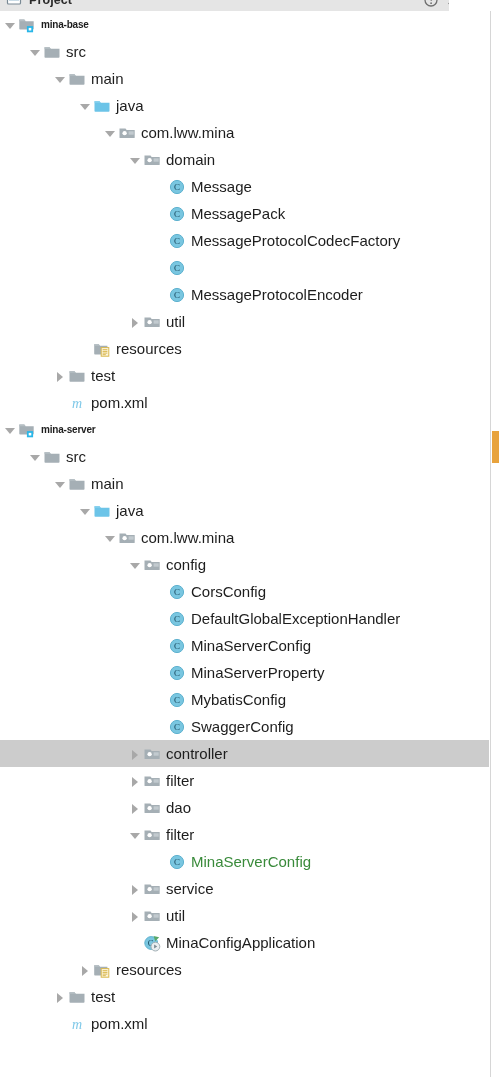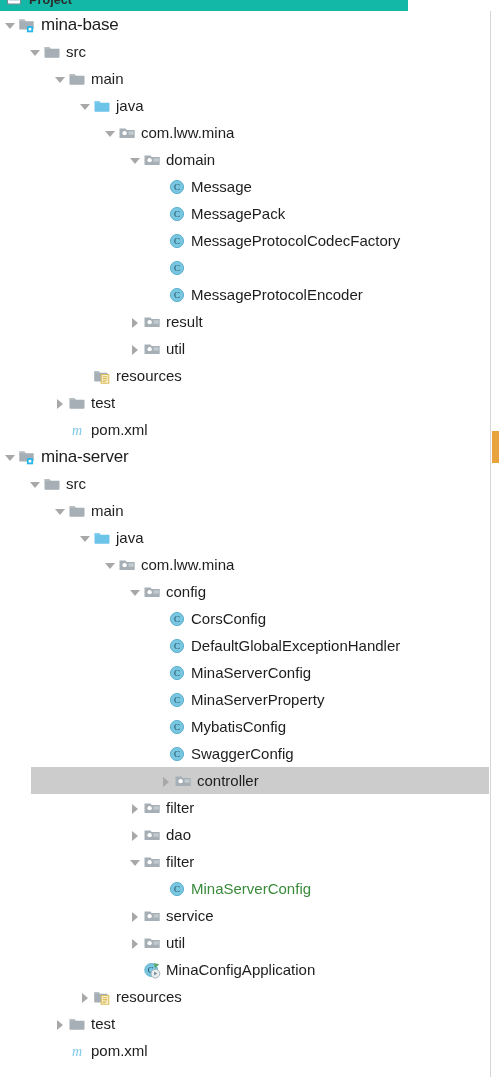--- a/index.html
+++ b/index.html
@@ -13,23 +13,23 @@
     height: 1077px;
     font-family: "Liberation Sans", "DejaVu Sans", sans-serif;
     overflow: hidden;
     position: relative;
   }
 
   
   #toolwindow-header {
     position: absolute;
     top: 0; left: 0;
-    width: 408px;
+    width: 449px;
     height: 11px;
-    background: #14b8a6;
+    background: #e5e5e5;
     border-bottom: 1px solid #b8b8b8;
     overflow: hidden;
   }
   #toolwindow-header .hdr-inner {
     position: absolute;
     left: 0; top: -12px;
     width: 500px;
     height: 24px;
     display: flex;
     align-items: center;
@@ -90,21 +90,21 @@
     background: #ffffff;
   }
   .tree-row {
     position: relative;
     height: 27px;
     display: flex;
     align-items: center;
     white-space: nowrap;
     box-sizing: border-box;
   }
-  .tree-row.selected { background: #cccccc; margin-left: 31px; }
+  .tree-row.selected { background: #cccccc; }
 
   .twisty {
     width: 16px;
     height: 16px;
     flex: 0 0 16px;
     position: relative;
   }
   .twisty.expanded::before,
   .twisty.collapsed::before {
     content: "";
@@ -132,22 +132,22 @@
     position: relative;
   }
   .node-icon svg { display: block; }
 
   .node-label {
     font-size: 15px;
     color: #1d1d1d;
     line-height: 1;
   }
   .node-label.module {
-    font-weight: normal;
-    font-size: 17px;
+    font-weight: bold;
+    font-size: 10px;
     letter-spacing: -.2px;
   }
   .node-label.green { color: #398a3a; }
 </style>
 </head>
 <body>
 
 <div id="toolwindow-header">
   <div class="hdr-inner">
     <div class="hdr-left">
@@ -316,32 +316,20 @@
     <div class="tree-row">
       <div style="width: 127px; flex: 0 0 127px;"></div>
       <span class="twisty collapsed"></span>
       <span class="node-icon">
         <svg width="18" height="18" viewBox="0 0 18 18">
           <path d="M1.5 4.6h6l1.2 1.5h8v7.3a.7.7 0 0 1-.7.7H2.2a.7.7 0 0 1-.7-.7z" fill="#a5afb5"></path>
           <circle cx="6.6" cy="9.2" r="2.15" fill="#ffffff"></circle>
           <rect x="10.6" y="7.3" width="5.1" height="3.4" fill="#c2cacf"></rect>
         </svg>
       </span>
-      <span class="node-label">result</span>
-    </div>
-    <div class="tree-row">
-      <div style="width: 127px; flex: 0 0 127px;"></div>
-      <span class="twisty collapsed"></span>
-      <span class="node-icon">
-        <svg width="18" height="18" viewBox="0 0 18 18">
-          <path d="M1.5 4.6h6l1.2 1.5h8v7.3a.7.7 0 0 1-.7.7H2.2a.7.7 0 0 1-.7-.7z" fill="#a5afb5"></path>
-          <circle cx="6.6" cy="9.2" r="2.15" fill="#ffffff"></circle>
-          <rect x="10.6" y="7.3" width="5.1" height="3.4" fill="#c2cacf"></rect>
-        </svg>
-      </span>
       <span class="node-label">util</span>
     </div>
     <div class="tree-row">
       <div style="width: 77px; flex: 0 0 77px;"></div>
       <span class="twisty leaf"></span>
       <span class="node-icon">
         <svg width="18" height="18" viewBox="0 0 18 18">
           <path d="M1.2 4.2h4.6l1.2 1.5h7.4v8a.8.8 0 0 1-.8.8H2a.8.8 0 0 1-.8-.8z" fill="#a5afb5"></path>
           <path d="M1.2 4.2h4.6l1.2 1.5H1.2z" fill="#b6bfc4"></path>
           <rect x="8.2" y="7.6" width="7.6" height="8.6" fill="#fdf6e0" stroke="#d9b84e" stroke-width="1"></rect>

